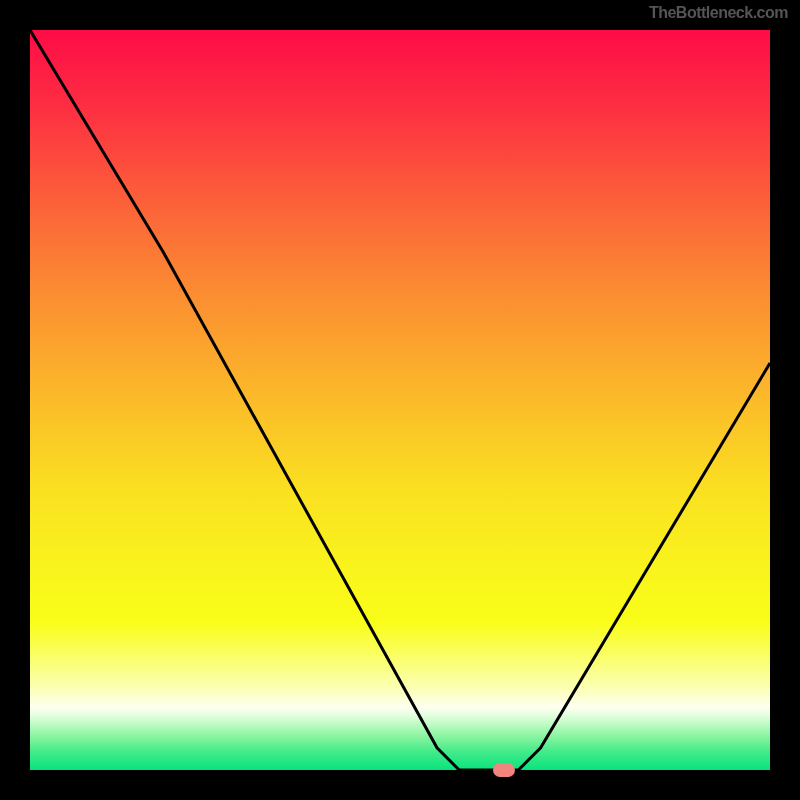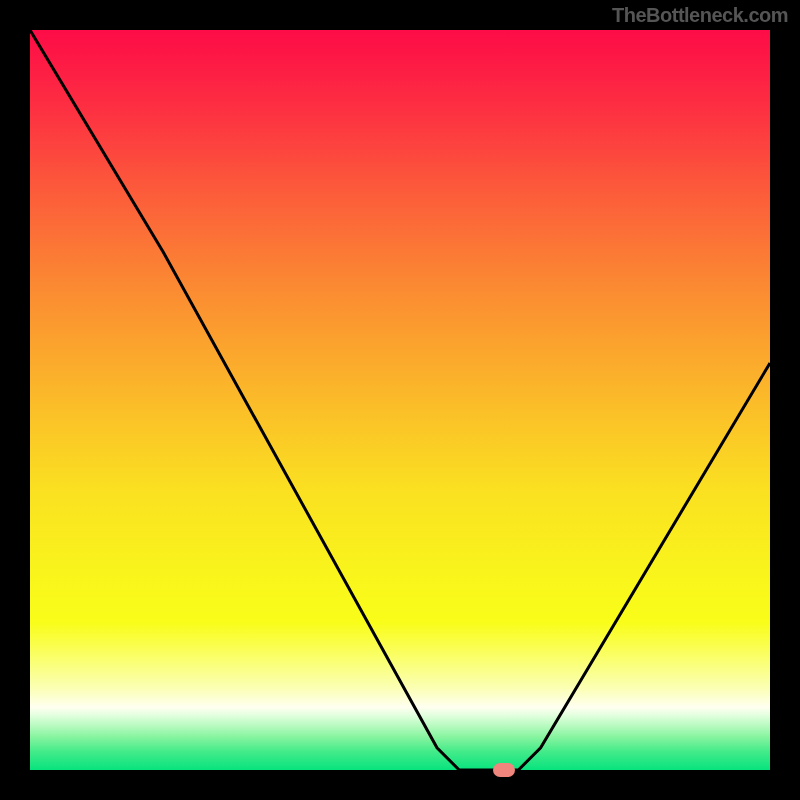--- a/index.html
+++ b/index.html
@@ -14,21 +14,21 @@
   .container {
     position: relative;
     width: 800px;
     height: 800px;
   }
   .attribution {
     position: absolute;
     top: 4px;
     right: 12px;
     color: #555555;
-    font-size: 20px;
+    font-size: 16px;
     font-weight: bold;
     letter-spacing: -0.5px;
     z-index: 10;
   }
   .plot-area {
     position: absolute;
     left: 30px;
     top: 30px;
     width: 740px;
     height: 740px;

